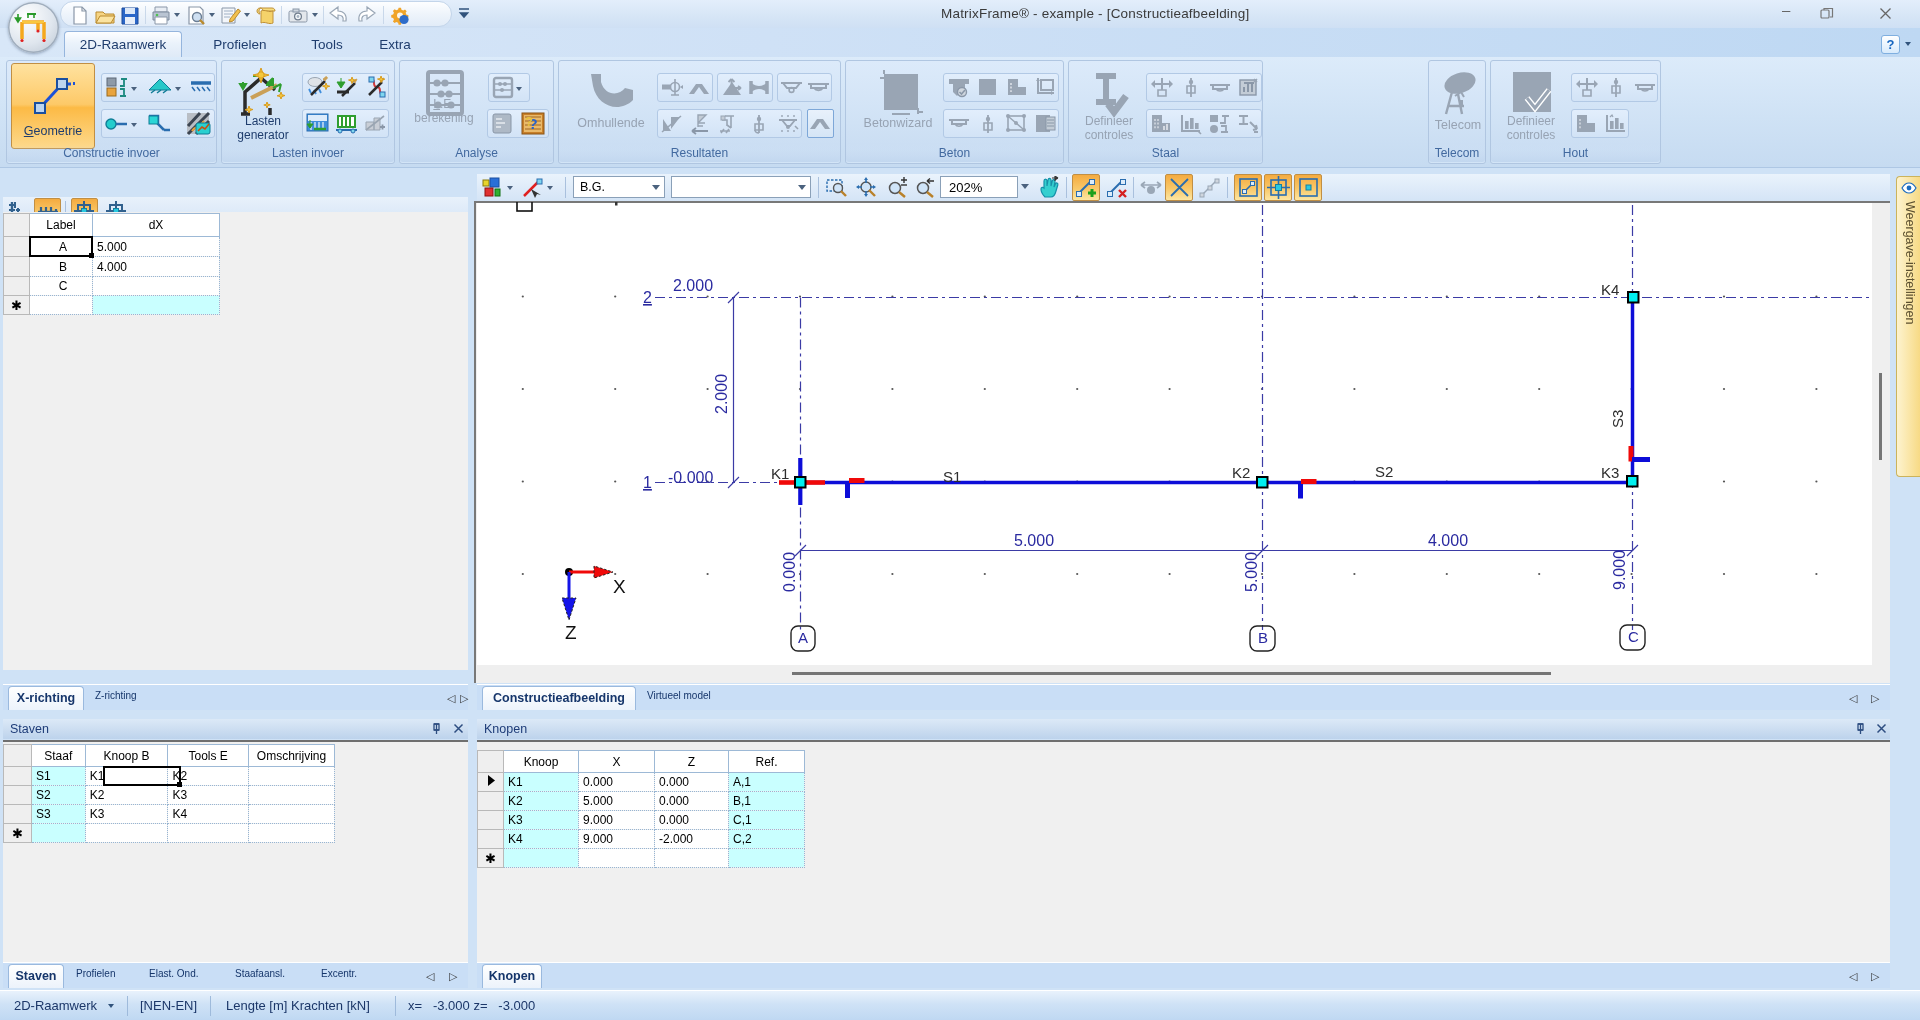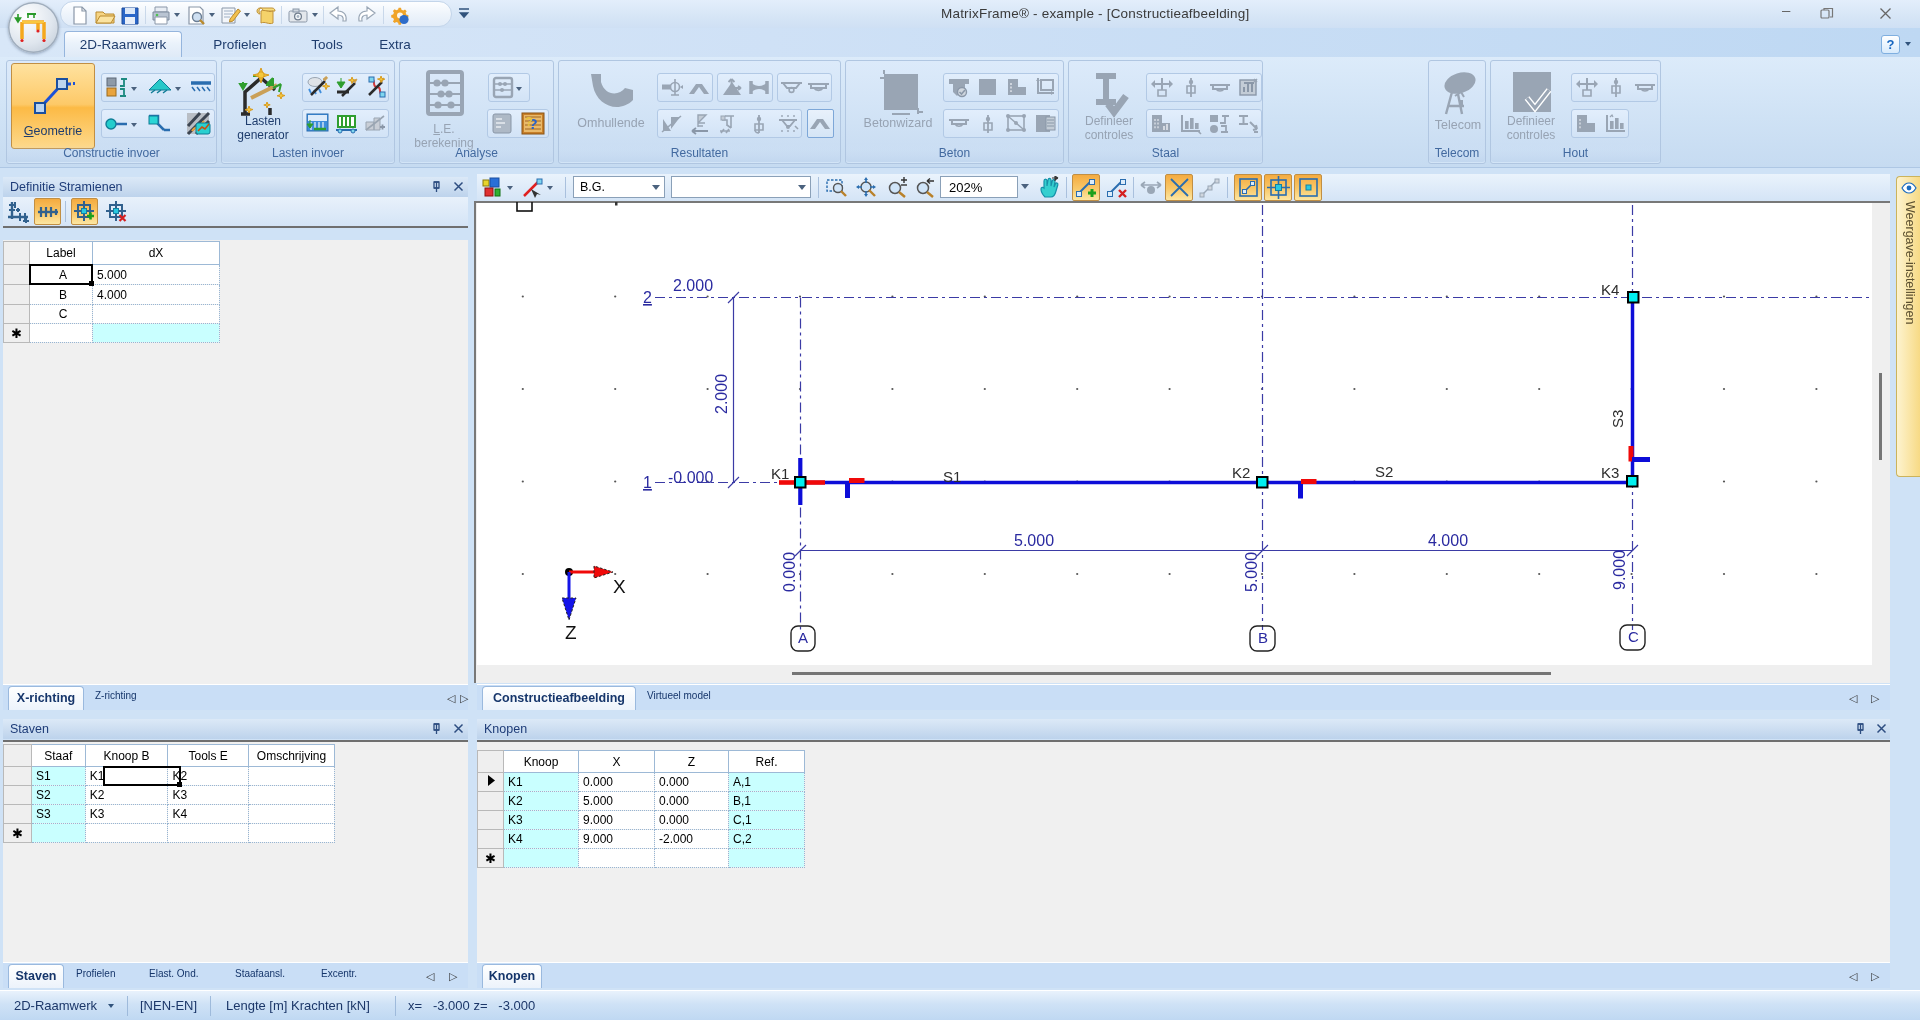--- a/index.html
+++ b/index.html
@@ -271,21 +271,21 @@
    <svg class="abs" style="left:16px;top:6px" width="42" height="48" viewBox="0 0 42 48">
             <rect x="4" y="2" width="34" height="42" rx="2" fill="none" stroke="#99a5b4" stroke-width="4"></rect>
             <path d="M6 13h30M6 24h30M6 35h30" stroke="#99a5b4" stroke-width="2"></path>
             <circle cx="13" cy="13" r="3.6" fill="#99a5b4"></circle>
             <circle cx="21" cy="13" r="3.6" fill="#99a5b4"></circle>
             <circle cx="17" cy="24" r="3.6" fill="#99a5b4"></circle>
             <circle cx="25" cy="24" r="3.6" fill="#99a5b4"></circle>
             <circle cx="14" cy="35" r="3.6" fill="#99a5b4"></circle>
             <circle cx="27" cy="35" r="3.6" fill="#99a5b4"></circle>
           </svg>
-   <div class="bigtxt graytxt" style="top:58px"><span style="text-decoration:underline">L</span>.E.<br>berekening</div>
+   <div class="bigtxt graytxt" style="top:33px"><span style="text-decoration:underline">L</span>.E.<br>berekening</div>
   </div>
   <div class="clus" style="left:88px;top:12px;width:42px;height:29px"></div>
   <svg class="abs" style="left:91px;top:15px" width="24" height="23" viewBox="0 0 24 23">
           <rect x="3" y="2" width="18" height="19" rx="2" fill="none" stroke="#99a5b4" stroke-width="2.4"></rect>
           <path d="M4 8h16M4 14h16" stroke="#99a5b4" stroke-width="1.4"></path>
           <circle cx="9" cy="8" r="2" fill="#99a5b4"></circle>
           <circle cx="14" cy="8" r="2" fill="#99a5b4"></circle>
           <circle cx="11" cy="14" r="2" fill="#99a5b4"></circle>
         </svg>
   <div class="caret" style="left:116px;top:26px"></div>
@@ -527,29 +527,20 @@
           <rect x="7" y="9" width="3.6" height="8" fill="#99a5b4"></rect>
           <rect x="12" y="6" width="3.6" height="11" fill="#99a5b4"></rect>
           <rect x="17" y="11" width="3.6" height="6" fill="#99a5b4"></rect>
           <path d="M7 5l2-2 1 2" stroke="#99a5b4" stroke-width="1.2" fill="none"></path>
         </svg>
   <div class="glabel">Hout</div>
  </div>
 </div>
 <div class="abs" id="ribbon-bottom"></div>
 
-<div class="ptitle" style="left:3px;top:177px;width:465px">Definitie Stramienen
- <svg class="pinx" style="left:428px;top:4px" width="11" height="12" viewBox="0 0 11 12">
-        <path d="M3 1h5M5.5 1v6M3 7h5M5.5 7v4" stroke="#2d4d80" stroke-width="1.3" fill="none"></path>
-        <rect x="3" y="1" width="5" height="6" fill="none" stroke="#2d4d80" stroke-width="1.3"></rect>
-      </svg>
- <svg class="pinx" style="left:450px;top:4px" width="11" height="11" viewBox="0 0 11 11">
-        <path d="M1.5 1.5l8 8M9.5 1.5l-8 8" stroke="#2d4d80" stroke-width="1.5"></path>
-      </svg>
-</div>
 <div class="abs" style="left:3px;top:197px;width:465px;height:29px;background:linear-gradient(#e8f1fb,#d4e4f6)">
  <svg class="abs" style="left:4px;top:4px" width="24" height="22" viewBox="0 0 24 22">
         <path d="M5 1v17M1 16h20" stroke="#31618e" stroke-width="2.4"></path>
         <path d="M2 4h6M2 9h6M8 1v6M13 12v8M18 12v8M9 9h4M11 7v4" stroke="#31618e" stroke-width="2"></path>
         <path d="M19 17v6M16 20h6" stroke="#31618e" stroke-width="2"></path>
       </svg>
  <div class="abs" style="left:31px;top:1px;width:27px;height:27px;border:1px solid #c18f44;border-radius:2px;background:linear-gradient(#f4ab40,#f9c869 55%,#fce6a2)"></div>
  <svg class="abs" style="left:34px;top:5px" width="22" height="20" viewBox="0 0 22 20">
         <path d="M1 10h20" stroke="#31618e" stroke-width="2.4"></path>
         <path d="M4 5v10M9 5v10M14 5v10M19 7v6" stroke="#31618e" stroke-width="2.2"></path>
@@ -564,21 +555,21 @@
       </svg>
  <div class="abs" style="left:100px;top:1px;width:27px;height:27px"></div>
  <svg class="abs" style="left:103px;top:4px" width="22" height="22" viewBox="0 0 22 22">
         <rect x="4" y="4" width="12" height="12" fill="none" stroke="#31618e" stroke-width="2"></rect>
         <path d="M10 0v20M0 10h20" stroke="#31618e" stroke-width="2"></path>
         <rect x="7.5" y="7.5" width="5" height="5" fill="#29c8e0" stroke="#1580a0"></rect>
         <path d="M13.5 14l6 6M19.5 14l-6 6" stroke="#d42020" stroke-width="2.2"></path>
       </svg>
 </div>
 <div class="pdark" style="left:3px;top:226px;width:465px"></div>
-<div class="parea" style="left:3px;top:240px;width:465px;height:458px">
+<div class="parea" style="left:3px;top:212px;width:465px;height:458px">
  <table class="tbl" style="position:absolute;left:0;top:1px;width:216px">
   <tbody>
           <tr style="height:23px">
             <td class="rh" style="width:26px"></td>
             <td class="hd" style="width:63px">Label</td>
             <td class="hd" style="width:127px">dX</td>
           </tr>
   <tr style="height:20px">
             <td class="rh"></td>
             <td style="text-align:center">A</td>

